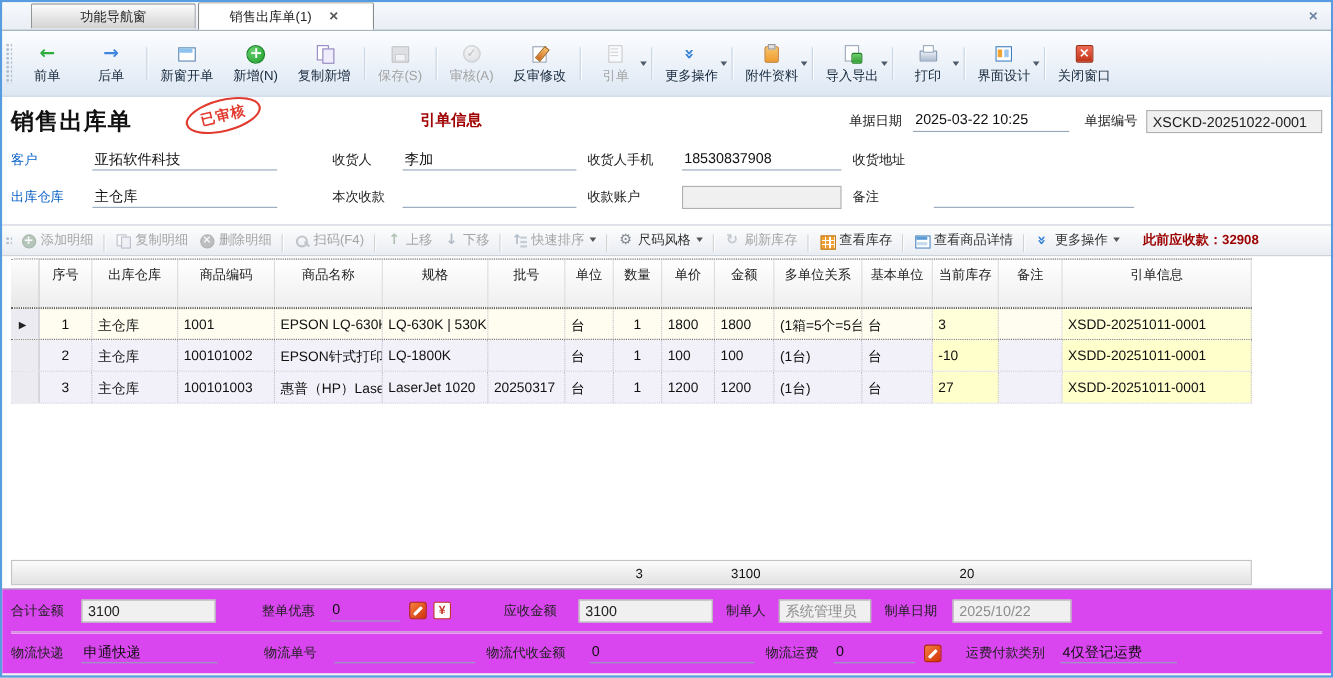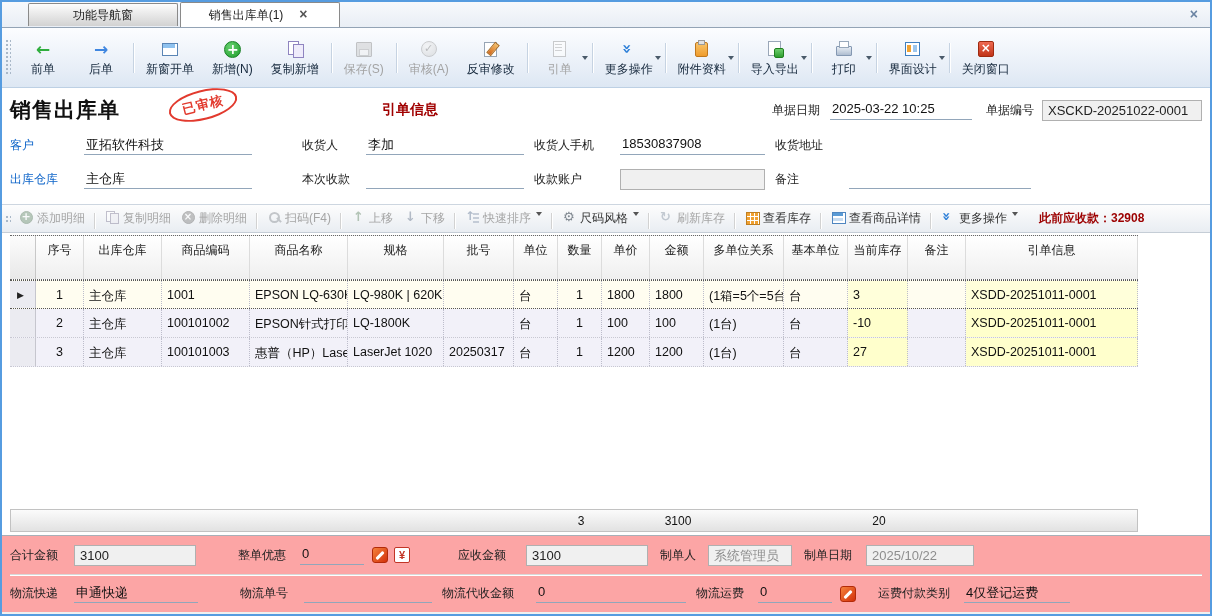--- a/index.html
+++ b/index.html
@@ -91,21 +91,21 @@
 .doc-date{width:142px;margin:0 14px 0 10px}
 .doc-no{width:160px;margin-left:8px}
 .frow-h{display:flex;align-items:center;height:34px}
 .fl1{width:74px}.ff1{width:168px;margin-right:50px}
 .fl2{width:64px}.ff2{width:158px;margin-right:10px}
 .fl3{width:86px}.ff3{width:145px;margin-right:10px}
 .fl4{width:74px}.ff4{width:182px}
 
 .detailbar{height:29px;background:linear-gradient(#fdfdfd,#e9edf2);border-top:1px solid #cdd6e0;
  border-bottom:1px solid #c5cdd6;display:flex;align-items:center;padding-right:8px}
-.dbtn{display:flex;align-items:flex-start;font-size:12px;color:#333;padding:0 5px;position:relative;white-space:nowrap;cursor:default}
+.dbtn{display:flex;align-items:center;font-size:12px;color:#333;padding:0 5px;position:relative;white-space:nowrap;cursor:default}
 .dbtn.disabled{color:#a5a5a5}
 .dbtn.disabled .dicon{opacity:.5;filter:grayscale(.6)}
 .dbtn.sep-after{margin-right:10px}
 .dbtn.sep-after::after{content:"";position:absolute;right:-5px;top:3px;height:16px;width:1px;background:#d2d2d2;box-shadow:1px 0 0 #fff}
 .dbtn .dd{position:static;margin-left:5px;margin-top:2px;border-top-color:#555}
 .receivable{margin-left:16px;font-size:12px;font-weight:bold;color:#9c0000;white-space:nowrap}
 
 .dicon{width:14px;height:14px;position:relative;display:inline-block;margin-right:4px;flex:none;font-family:"DejaVu Sans",sans-serif}
 .ic-d-add::before{content:"";position:absolute;left:1px;top:1px;width:11px;height:11px;border-radius:50%;background:#55a85f;border:1px solid #428a4c}
 .ic-d-add::after{content:"+";position:absolute;left:0;top:-1px;width:14px;text-align:center;color:#fff;font-weight:bold;font-size:11px;line-height:15px}
@@ -139,21 +139,21 @@
 .td.c0{background:#ebebf1;border-right:1px solid #c6c6ce;padding:0;position:relative}
 .trow.selected .c0::before{content:"▶";position:absolute;left:7px;top:9px;font-size:9px;color:#222}
 .td.c1,.td.c8{text-align:center}
 .td.c13,.td.c15{background:#ffffcc}
 .trow.selected .c13,.trow.selected .c15{background:#ffffda}
 .filler{flex:1;background:#fff}
 .totals{height:23px;background:linear-gradient(#fbfbfb,#e2e2e2);border:1px solid #c2c2c2;margin-bottom:3px;align-items:center}
 .tt{font-size:12px;color:#111;text-align:center}
 .tt.tqty{grid-column:9}.tt.tamt{grid-column:11}.tt.tstk{grid-column:14}
 
-.footer{border-top:1px solid #a8b0b8;background:#fca5a5;padding:0 8px}
+.footer{border-top:1px solid #a8b0b8;background:#d946ef;padding:0 8px}
 .frow-f{display:flex;align-items:center;height:38px}
 .frow-f+.frow-f{border-top:1px solid #d8d8d8;box-shadow:inset 0 1px 0 #fff}
 .ric{width:16px;height:16px;display:inline-block;position:relative;flex:none;vertical-align:middle;cursor:default}
 .ic-edit-red{background:linear-gradient(135deg,#f5823c,#d2300a);border:1px solid #b22a08;border-radius:3px;margin-left:8px}
 .ic-edit-red::before{content:"";position:absolute;left:2px;top:6px;width:10px;height:3px;background:#fff;transform:rotate(-45deg);border-radius:1px}
 .ic-yuan-red{border:1px solid #c23526;border-radius:2px;background:#fff;margin-left:6px}
 .ic-yuan-red::before{content:"¥";position:absolute;left:0;right:0;top:0;text-align:center;font-size:11px;line-height:14px;color:#c23526;font-weight:bold}
 .lbl-total{width:58px}.box-total{width:122px;margin-left:6px}
 .lbl-disc{width:56px;margin-left:42px}.fld-disc{width:64px;margin-left:6px}
 .lbl-recv{width:58px;margin-left:48px}.box-recv{width:122px;margin-left:10px}
@@ -386,21 +386,21 @@
     <span class="th c15">引单信息</span>
   </div>
   <div>
 
   <div class="trow selected">
         <span class="td c0"></span>
         <span class="td c1">1</span>
         <span class="td c2">主仓库</span>
         <span class="td c3">1001</span>
         <span class="td c4">EPSON LQ-630K</span>
-        <span class="td c5">LQ-980K | 620K</span>
+        <span class="td c5">LQ-630K | 530K</span>
         <span class="td c6"></span>
         <span class="td c7">台</span>
         <span class="td c8">1</span>
         <span class="td c9">1800</span>
         <span class="td c10">1800</span>
         <span class="td c11">(1箱=5个=5台)</span>
         <span class="td c12">台</span>
         <span class="td c13">3</span>
         <span class="td c14"></span>
         <span class="td c15">XSDD-20251011-0001</span>

